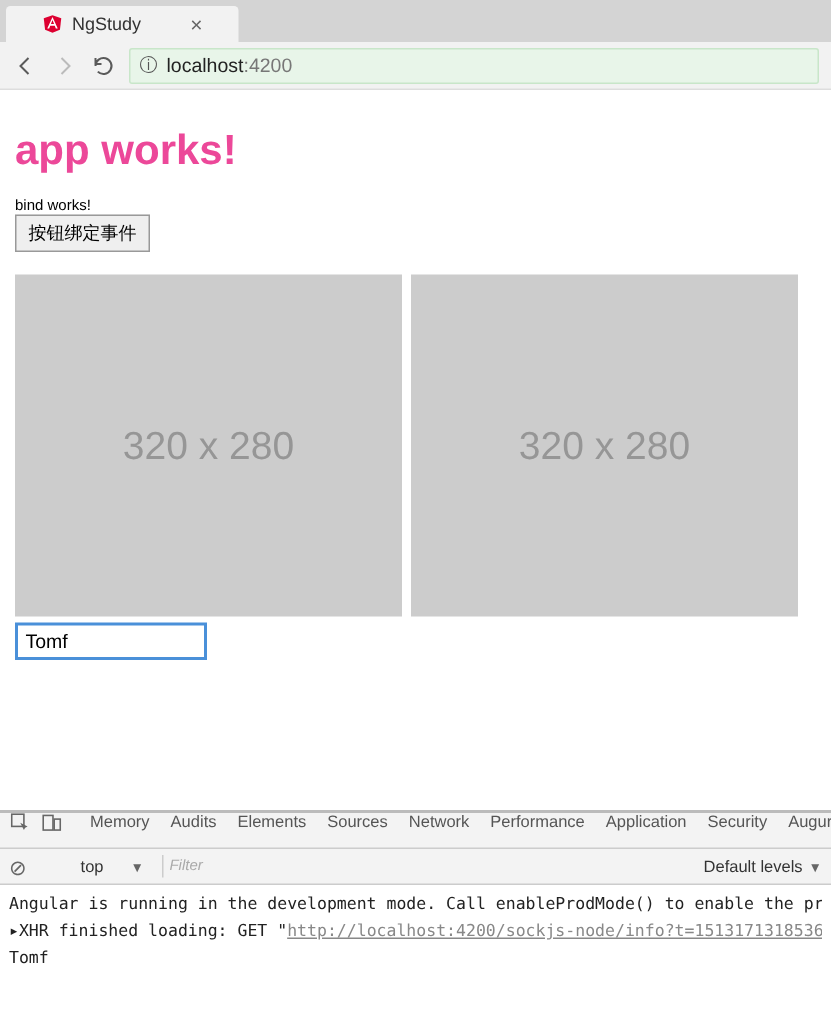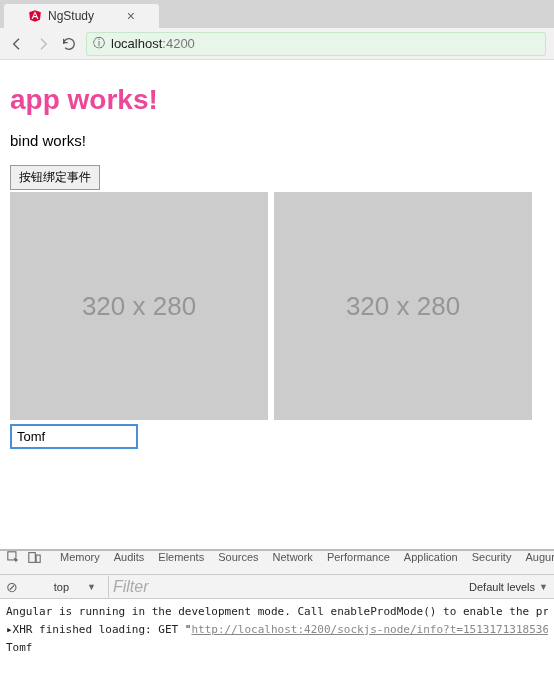--- a/index.html
+++ b/index.html
@@ -14,39 +14,39 @@
     .nav-btn { width: 18px; height: 18px; display: flex; align-items: center; justify-content: center; color: #5a5a5a; }
     .nav-btn.disabled { color: #bbb; }
     .addr-bar { flex: 1; background: #e8f5e9; border: 1px solid #c8e6c9; border-radius: 2px; height: 24px; display: flex; align-items: center; padding: 0 6px; font-size: 13px; }
     .addr-icon { color: #555; margin-right: 6px; font-size: 12px; }
     .addr-host { color: #222; }
     .addr-port { color: #777; }
     
     
     .page { padding: 10px; }
     .page h1 { font-size: 28px; font-weight: bold; margin: 14px 0 16px 0; color: #ec4899; }
-    .subhead { font-size: 15px; margin-bottom: 16px; color: #000; }
+    .subhead { font-size: 10px; margin-bottom: 0; color: #000; }
     .btn { background: #efefef; border: 1px solid #999; padding: 3px 8px; font-size: 12px; color: #000; cursor: pointer; margin-bottom: 2px; display: inline-block; }
-    .images-row { display: flex; gap: 6px; margin-bottom: 4px; }
+    .images-row { display: flex; gap: 6px; margin-bottom: 4px; margin-top: 13px; }
     .placeholder { background: #ccc; width: 258px; height: 228px; display: flex; align-items: center; justify-content: center; font-size: 26px; color: #969696; font-family: Arial; }
     .text-input { border: 2px solid #4a90d9; padding: 3px 5px; font-size: 13px; width: 128px; color: #000; outline: none; }
     
     .gap { height: 90px; }
     
     
     .devtools { border-top: 2px solid #bbb; font-size: 11px; color: #333; }
     .dt-tabs { display: flex; height: 24px; border-bottom: 1px solid #ccc; padding: 0 4px; gap: 2px; background: #f3f3f3; overflow: hidden; white-space: nowrap; }
     .dt-tab { padding: 0 6px; color: #555; font-size: 11px; }
     .dt-iconbtn { padding: 0 3px; color: #666; }
     .dt-sep { width: 1px; height: 14px; background: #ccc; margin: 0 3px; }
     .dt-filter-row { display: flex; align-items: center; height: 24px; border-bottom: 1px solid #ccc; padding: 0 6px; gap: 8px; background: #f3f3f3; }
     .dt-no { color: #666; font-size: 14px; }
     .dt-select { font-size: 11px; color: #333; display: flex; align-items: center; gap: 18px; padding-left: 28px; }
     .dt-arrow { font-size: 9px; color: #666; }
-    .dt-filter { flex: 1; font-size: 16px; color: #aaa; padding: 2px 4px; border-left: 1px solid #ccc; margin-left: 4px; font-style: italic; }
+    .dt-filter { flex: 1; font-size: 10px; color: #aaa; padding: 2px 4px; border-left: 1px solid #ccc; margin-left: 4px; font-style: italic; }
     .dt-levels { font-size: 11px; color: #333; display: flex; align-items: center; gap: 4px; }
     .console { padding: 4px 6px; font-family: Consolas, monospace; font-size: 11px; line-height: 16px; }
     .console-line { padding: 1px 0; color: #222; white-space: nowrap; overflow: hidden; }
     .console-link { color: #888; text-decoration: underline; }
   </style>
 </head>
 <body>
 
 <div class="tab-bar">
   <div class="tab">

